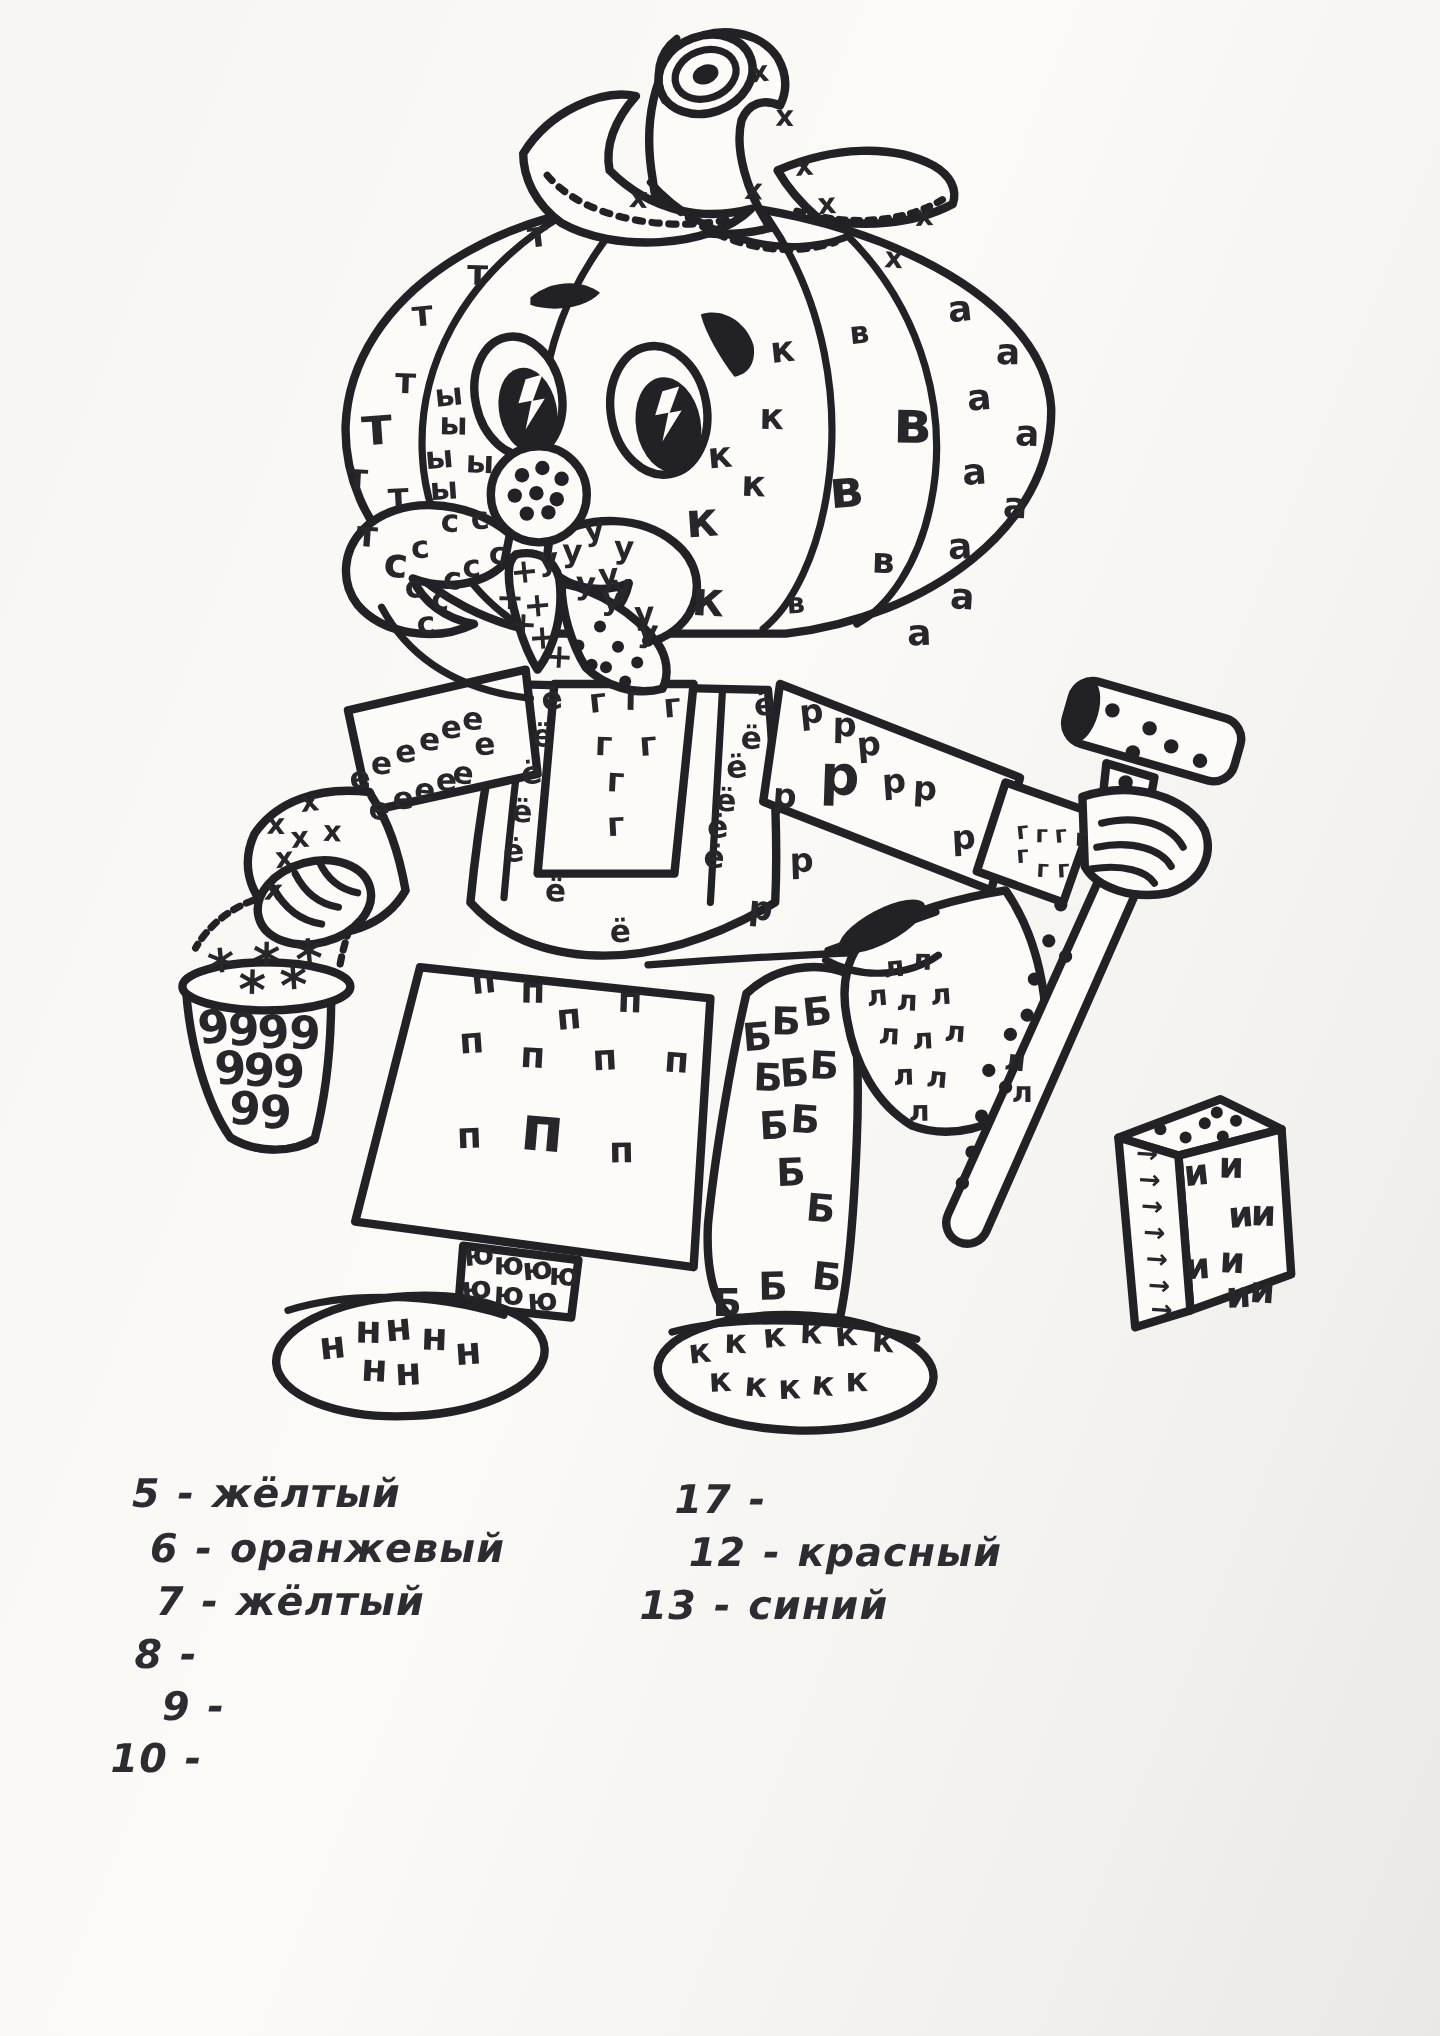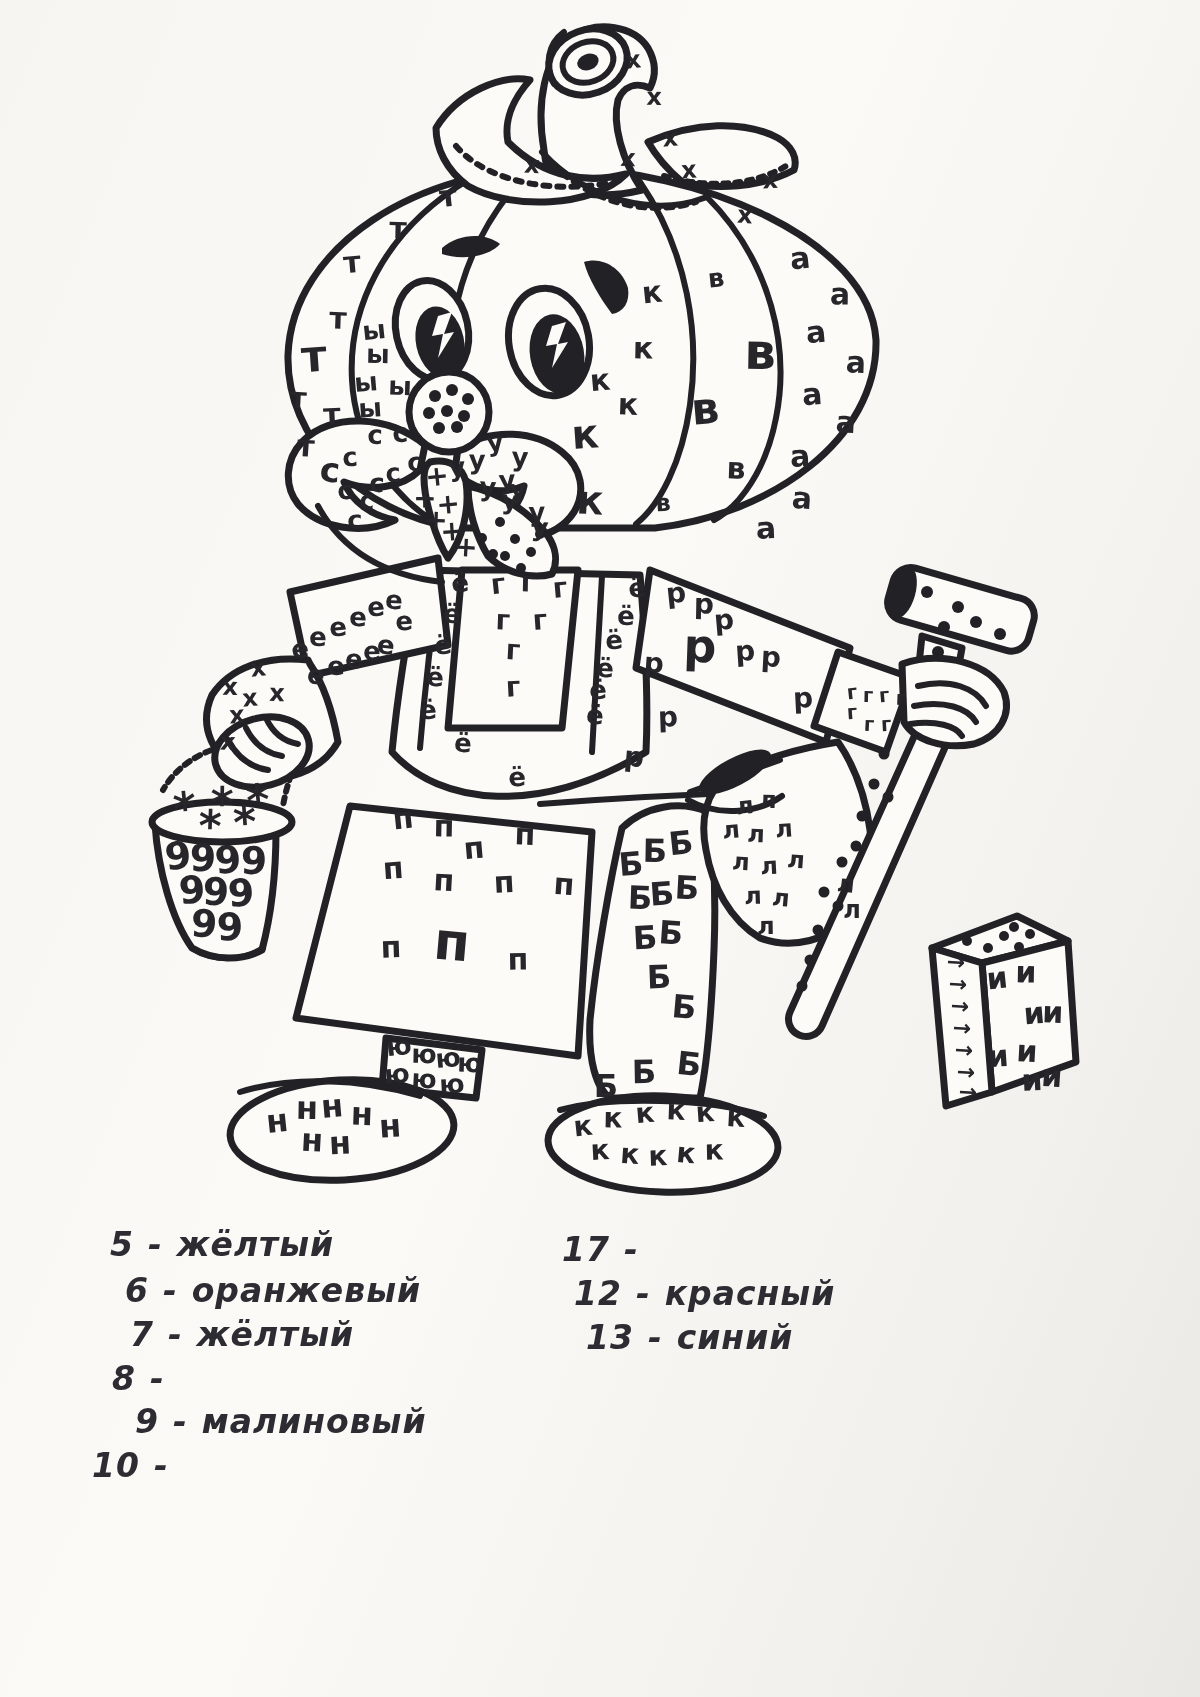--- a/index.html
+++ b/index.html
@@ -436,34 +436,33 @@
         <span class="sep">-</span>
         <span>жёлтый</span>
     </div>
     <div class="legend-row" style="left:112px;top:1359px">
       <span>8</span>
         <span class="sep">-</span>
     </div>
     <div class="legend-row" style="left:135px;top:1402px">
       <span>9</span>
         <span class="sep">-</span>
-        <span>малиновый</span>
     </div>
     <div class="legend-row" style="left:92px;top:1446px">
       <span>10</span>
         <span class="sep">-</span>
     </div>
     <div class="legend-row" style="left:562px;top:1230px">
       <span>17</span>
         <span class="sep">-</span>
     </div>
     <div class="legend-row" style="left:574px;top:1274px">
       <span>12</span>
         <span class="sep">-</span>
         <span>красный</span>
     </div>
-    <div class="legend-row" style="left:586px;top:1318px">
+    <div class="legend-row" style="left:533px;top:1318px">
       <span>13</span>
         <span class="sep">-</span>
         <span>синий</span>
     </div>
   </div>
 </div>
 
 </body></html>

